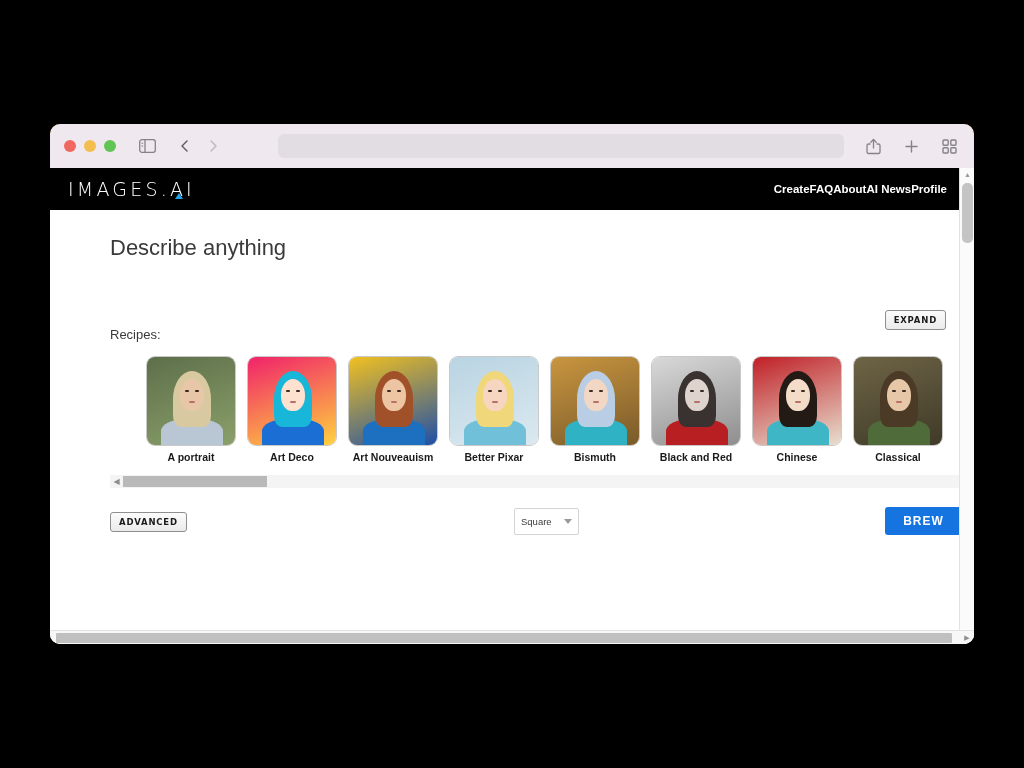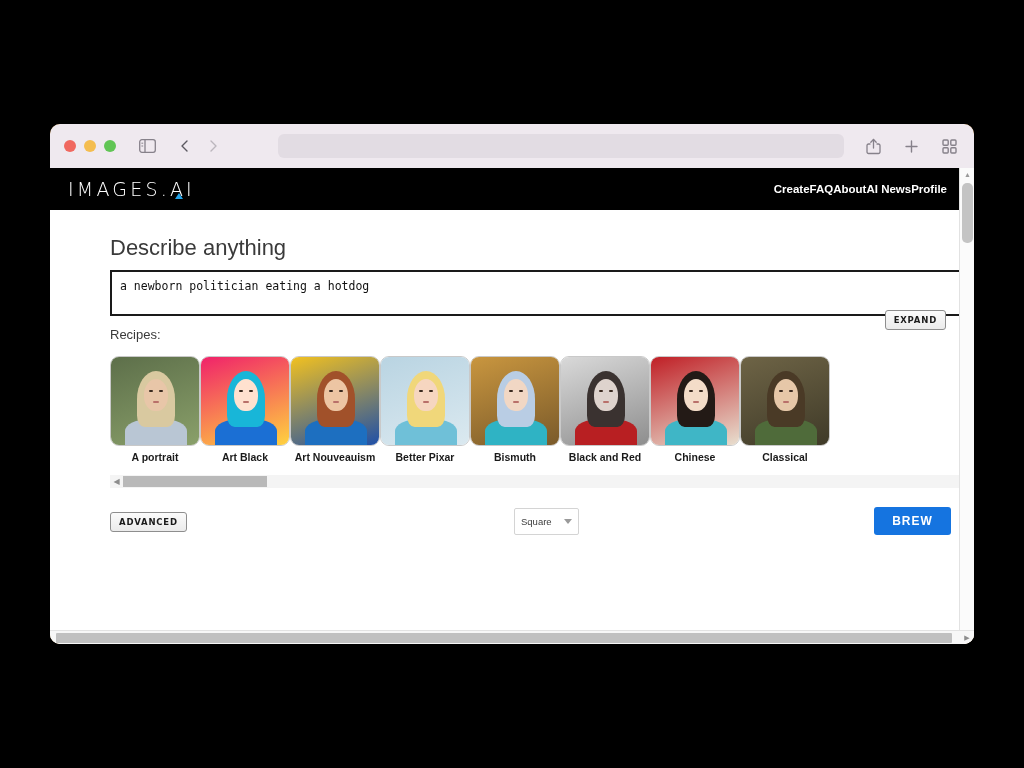--- a/index.html
+++ b/index.html
@@ -162,20 +162,22 @@
 
   
   #recipe-strip {
     position: absolute;
     left: 60px; top: 146px;
     width: 880px; height: 115px;
     overflow: hidden;
   }
   #recipe-track {
     display: flex;
+    gap: 11px;
+    margin-left: 36px;
   }
   .recipe-card {
     width: 90px;
     flex: 0 0 90px;
     cursor: pointer;
   }
   .recipe-thumb {
     width: 90px; height: 90px;
     border-radius: 9px;
     border: 1px solid #c9c9c9;
@@ -240,21 +242,21 @@
     color: #3c3c3c;
   }
   #aspect-select-arrow {
     width: 0; height: 0;
     border-left: 4px solid transparent;
     border-right: 4px solid transparent;
     border-top: 5px solid #9a9a9a;
   }
   #brew-button {
     position: absolute;
-    right: 16px; top: 297px;
+    right: 5px; top: 297px;
     width: 77px; height: 28px;
     background: #1574e0;
     border: none;
     border-radius: 3px;
     color: #ffffff;
     font-size: 12px;
     font-weight: bold;
     letter-spacing: 1px;
     cursor: pointer;
   }
@@ -390,21 +392,20 @@
         <a href="#">About</a>
         <a href="#">AI News</a>
         <a href="#">Profile</a>
       </nav>
     </div>
 
     <div id="content">
 
       <div id="page-title">Describe anything</div>
 
-      <textarea id="prompt-input" placeholder="" style="">a newborn politician eating a hotdog</textarea>
 
       <div id="recipes-label">Recipes:</div>
       <button id="expand-button" class="small-btn">EXPAND</button>
 
       <div id="recipe-strip">
         <div id="recipe-track">
             <div class="recipe-card">
               <div class="recipe-thumb">
                 <div class="art" style="background:linear-gradient(160deg,#5d6f4a 0%,#8aa06a 100%);"></div>
                 <div class="body" style="left:14px;top:62px;width:62px;height:30px;background:#b9c6d4;"></div>
@@ -419,21 +420,21 @@
             <div class="recipe-card">
               <div class="recipe-thumb">
                 <div class="art" style="background:linear-gradient(160deg,#f0226a 0%,#ffd23f 100%);"></div>
                 <div class="body" style="left:14px;top:62px;width:62px;height:30px;background:#1b6fd4;"></div>
                 <div class="hair" style="left:26px;top:14px;width:38px;height:56px;background:#18b6d8;"></div>
                 <div class="face" style="left:33px;top:22px;width:24px;height:32px;background:#ffe1cf;"></div>
                 <div style="position:absolute;left:38px;top:33px;width:4px;height:2px;background:#3a2a20;border-radius:1px;"></div>
                 <div style="position:absolute;left:48px;top:33px;width:4px;height:2px;background:#3a2a20;border-radius:1px;"></div>
                 <div style="position:absolute;left:42px;top:44px;width:6px;height:2px;background:#b9706a;border-radius:1px;"></div>
               </div>
-              <div class="recipe-label">Art Black</div>
+              <div class="recipe-label">Art Deco</div>
             </div>
             <div class="recipe-card">
               <div class="recipe-thumb">
                 <div class="art" style="background:linear-gradient(160deg,#f2c120 0%,#1e4fa8 100%);"></div>
                 <div class="body" style="left:14px;top:62px;width:62px;height:30px;background:#1d6fc0;"></div>
                 <div class="hair" style="left:26px;top:14px;width:38px;height:56px;background:#a1512a;"></div>
                 <div class="face" style="left:33px;top:22px;width:24px;height:32px;background:#edc5a3;"></div>
                 <div style="position:absolute;left:38px;top:33px;width:4px;height:2px;background:#3a2a20;border-radius:1px;"></div>
                 <div style="position:absolute;left:48px;top:33px;width:4px;height:2px;background:#3a2a20;border-radius:1px;"></div>
                 <div style="position:absolute;left:42px;top:44px;width:6px;height:2px;background:#b9706a;border-radius:1px;"></div>

